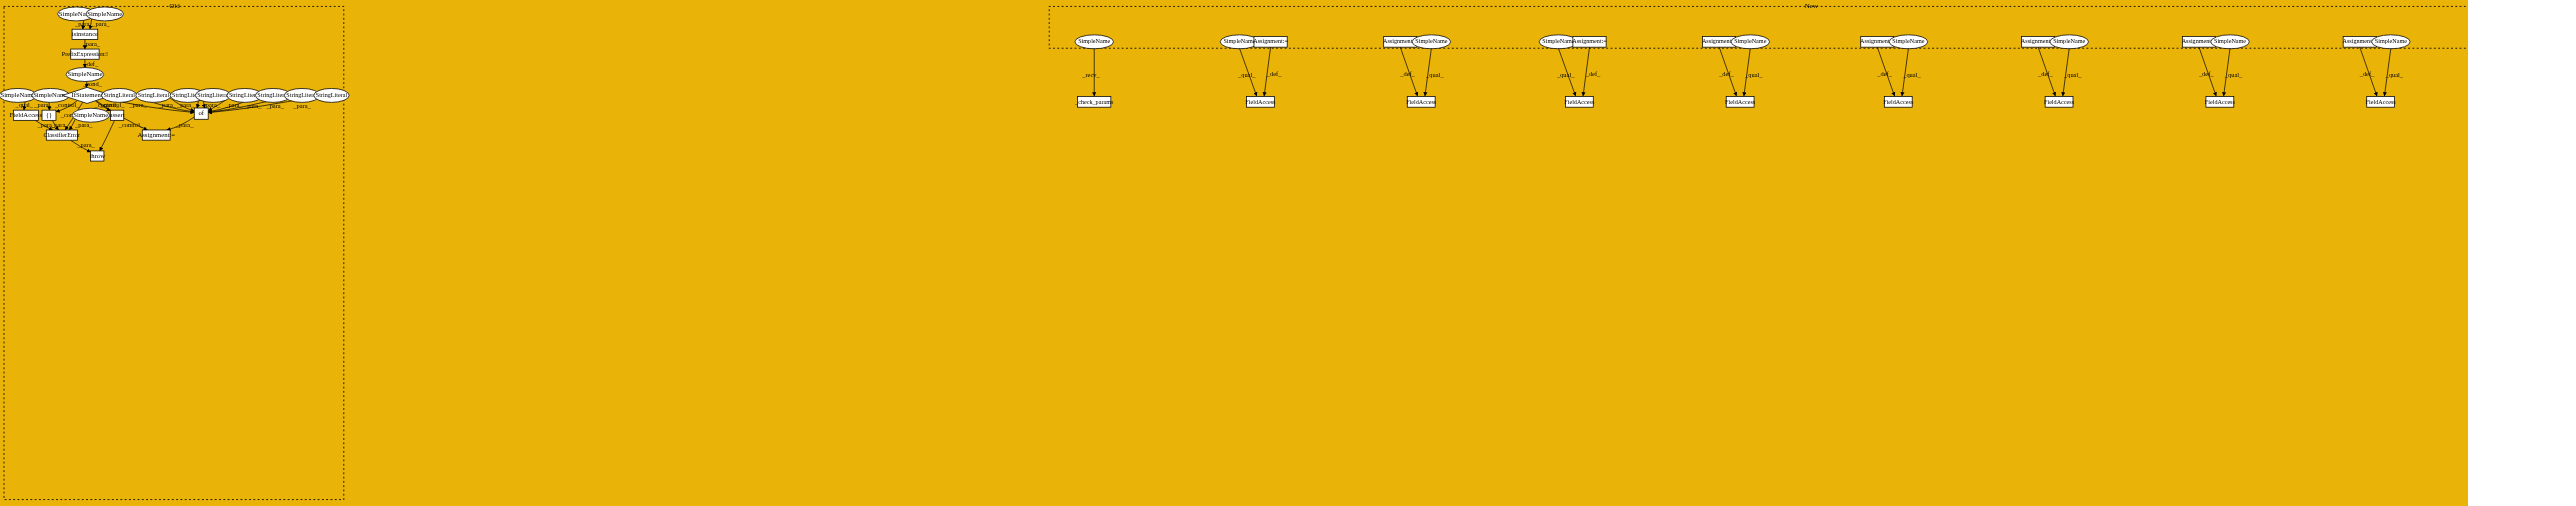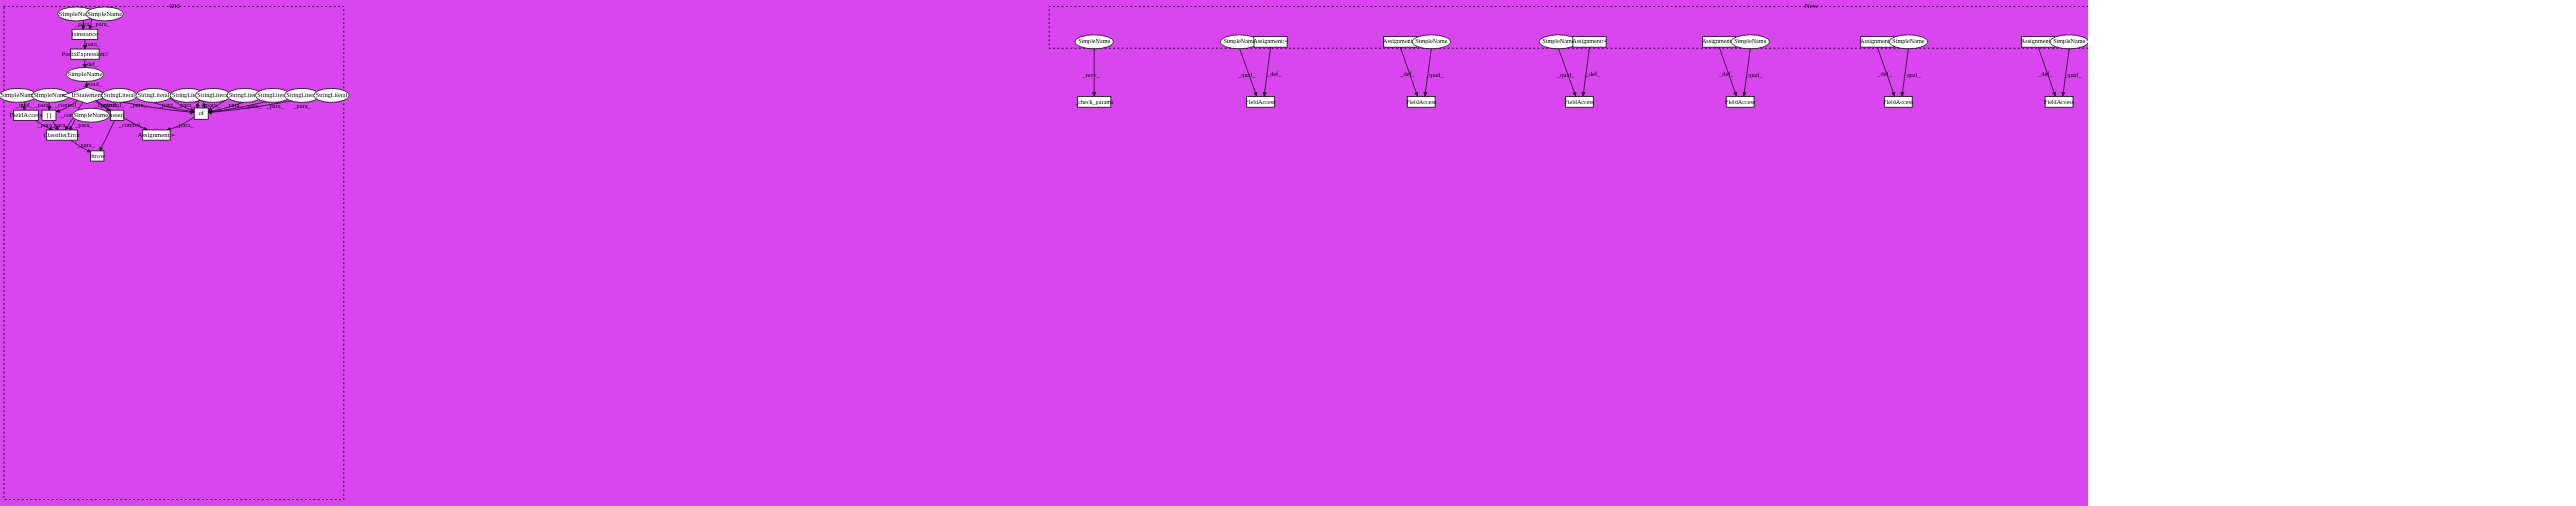--- a/index.html
+++ b/index.html
@@ -5,23 +5,23 @@
   html, body {
     margin: 0;
     padding: 0;
     background: #ffffff;
   }
   body {
     font-family: "Liberation Serif", "DejaVu Serif", serif;
   }
   #canvas {
     position: relative;
-    width: 2088px;
+    width: 2468px;
     height: 506px;
-    background: #d946ef;
+    background: #eab308;
     overflow: hidden;
   }
   svg.graph-layer {
     position: absolute;
     top: 0;
     left: 0;
     width: 2576px;
     height: 506px;
   }
   .cluster-box {

